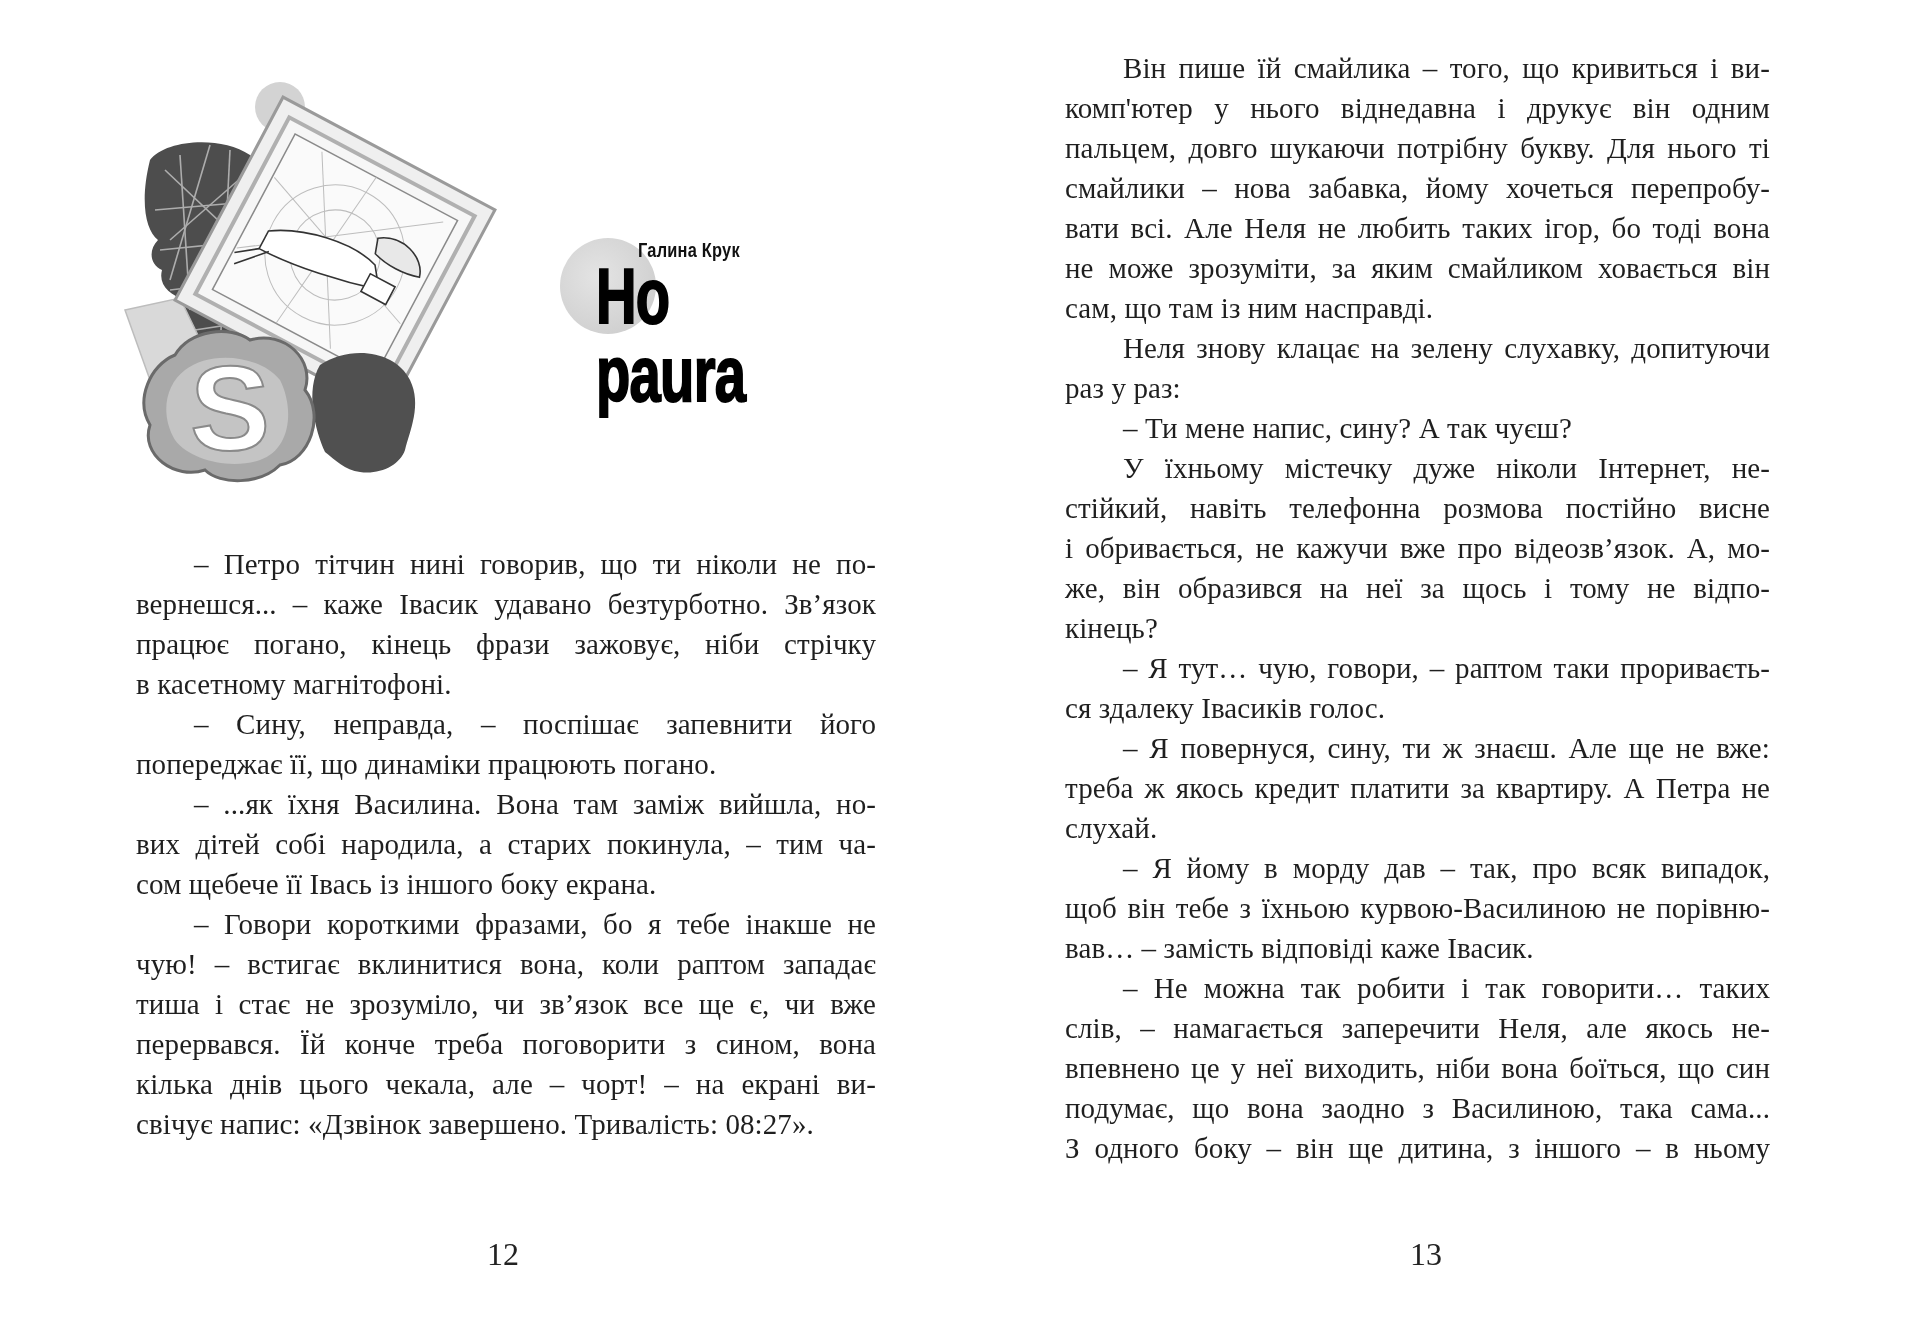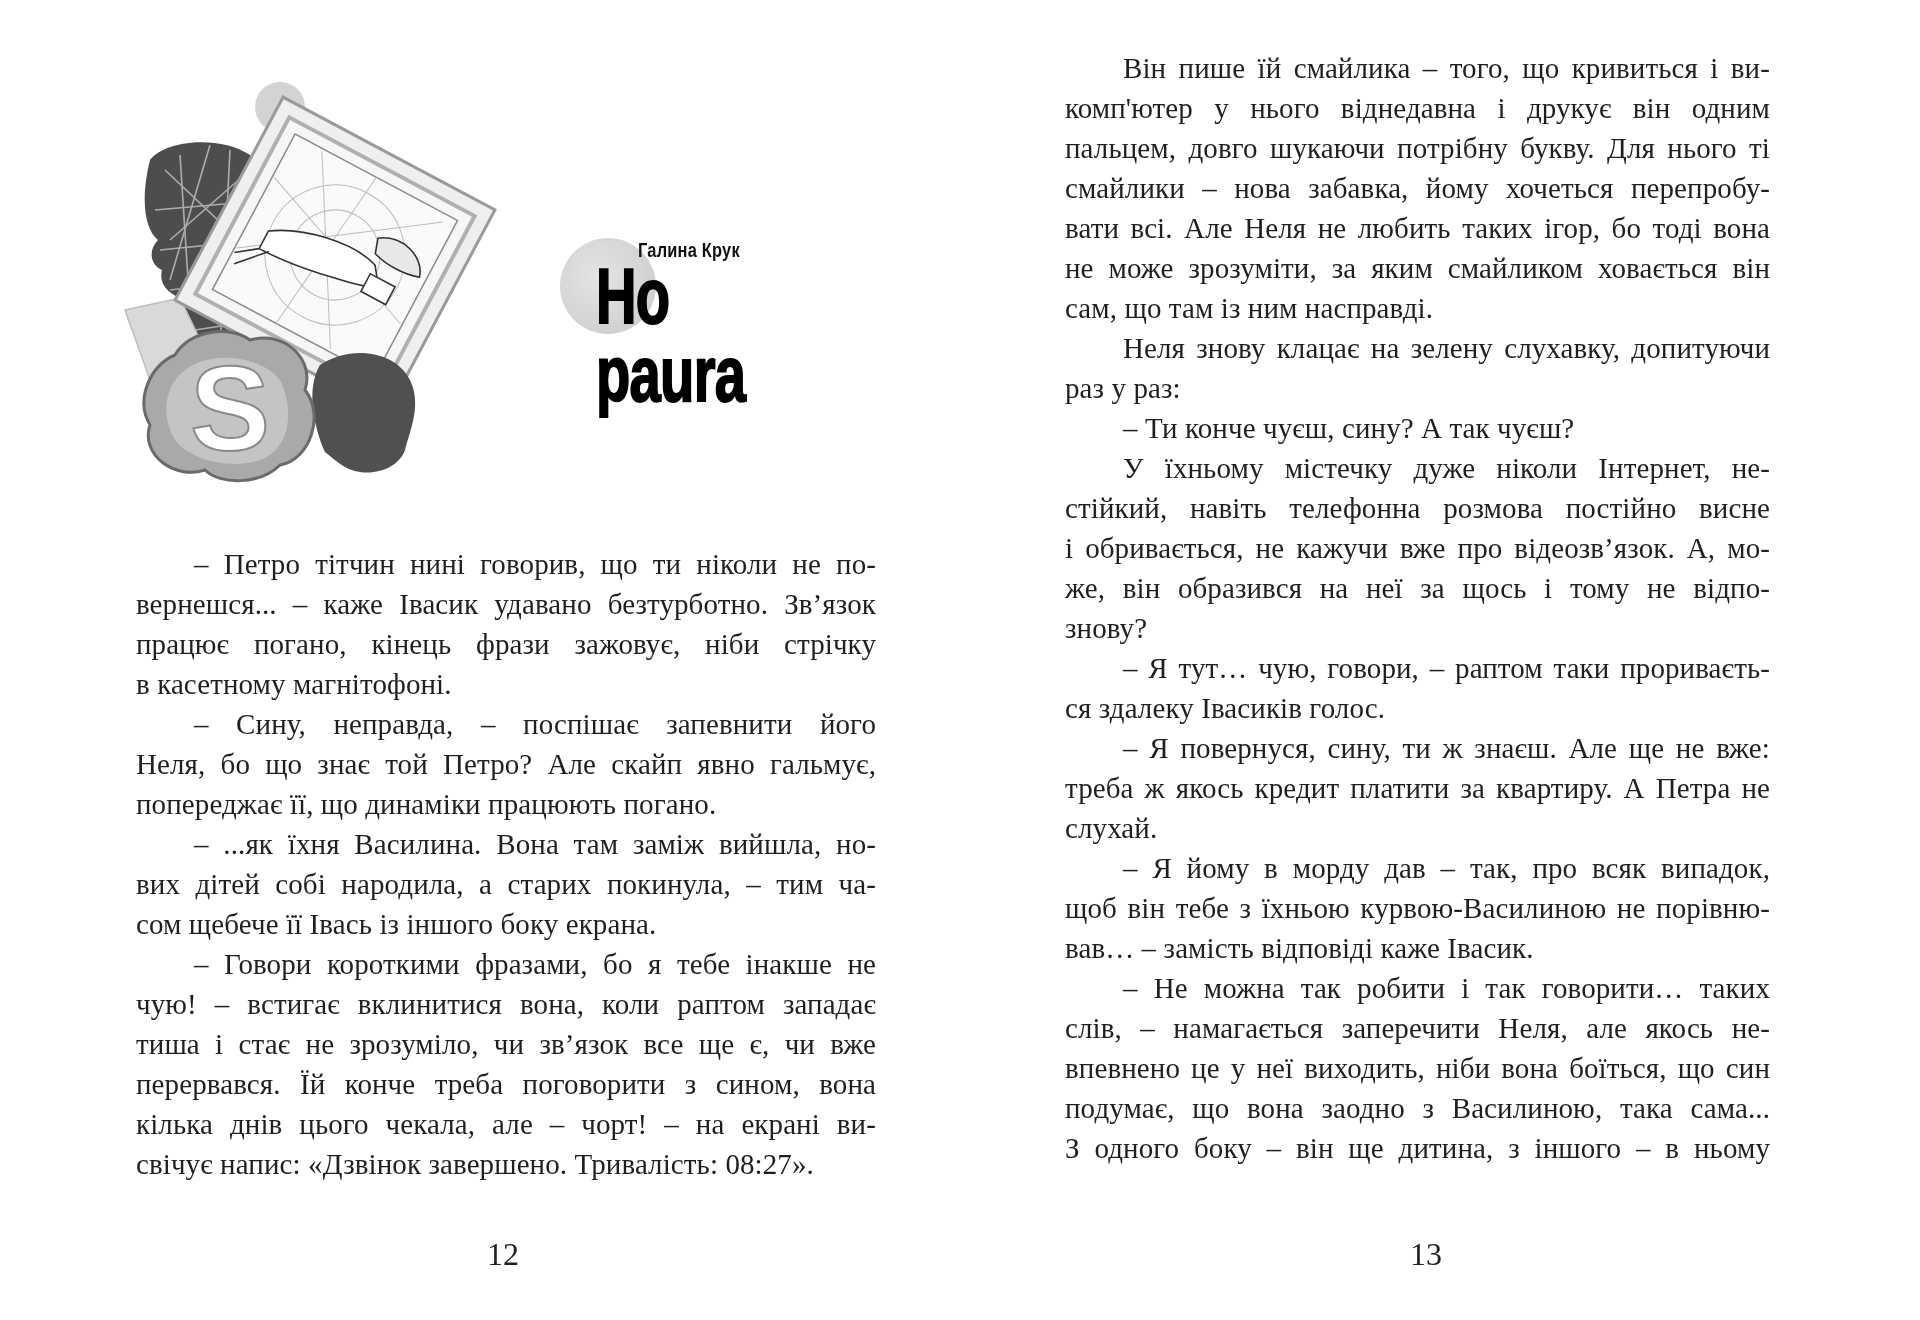--- a/index.html
+++ b/index.html
@@ -91,21 +91,20 @@
     <div class="author">Галина Крук</div>
     <div class="story-title">Но paura</div>
   </div>
 
   <div class="column col-left">
     <span class="line indent">– Петро тітчин нині говорив, що ти ніколи не по-</span>
     <span class="line">вернешся... – каже Івасик удавано безтурботно. Зв’язок</span>
     <span class="line">працює погано, кінець фрази зажовує, ніби стрічку</span>
     <span class="line last">в касетному магнітофоні.</span>
     <span class="line indent">– Сину, неправда, – поспішає запевнити його</span>
-    <span class="line">Неля, бо що знає той Петро? Але скайп явно гальмує,</span>
     <span class="line last">попереджає її, що динаміки працюють погано.</span>
     <span class="line indent">– ...як їхня Василина. Вона там заміж вийшла, но-</span>
     <span class="line">вих дітей собі народила, а старих покинула, – тим ча-</span>
     <span class="line last">сом щебече її Івась із іншого боку екрана.</span>
     <span class="line indent">– Говори короткими фразами, бо я тебе інакше не</span>
     <span class="line">чую! – встигає вклинитися вона, коли раптом западає</span>
     <span class="line">тиша і стає не зрозуміло, чи зв’язок все ще є, чи вже</span>
     <span class="line">перервався. Їй конче треба поговорити з сином, вона</span>
     <span class="line">кілька днів цього чекала, але – чорт! – на екрані ви-</span>
     <span class="line last">свічує напис: «Дзвінок завершено. Тривалість: 08:27».</span>
@@ -118,26 +117,26 @@
   <div class="column col-right">
     <span class="line indent">Він пише їй смайлика – того, що кривиться і ви-</span>
     <span class="line">комп'ютер у нього віднедавна і друкує він одним</span>
     <span class="line">пальцем, довго шукаючи потрібну букву. Для нього ті</span>
     <span class="line">смайлики – нова забавка, йому хочеться перепробу-</span>
     <span class="line">вати всі. Але Неля не любить таких ігор, бо тоді вона</span>
     <span class="line">не може зрозуміти, за яким смайликом ховається він</span>
     <span class="line last">сам, що там із ним насправді.</span>
     <span class="line indent">Неля знову клацає на зелену слухавку, допитуючи</span>
     <span class="line last">раз у раз:</span>
-    <span class="line indent last">– Ти конче чуєш, сину? А так чуєш?</span>
+    <span class="line indent last">– Ти мене напис, сину? А так чуєш?</span>
     <span class="line indent">У їхньому містечку дуже ніколи Інтернет, не-</span>
     <span class="line">стійкий, навіть телефонна розмова постійно висне</span>
     <span class="line">і обривається, не кажучи вже про відеозв’язок. А, мо-</span>
     <span class="line">же, він образився на неї за щось і тому не відпо-</span>
-    <span class="line last">знову?</span>
+    <span class="line last">кінець?</span>
     <span class="line indent">– Я тут… чую, говори, – раптом таки прориваєть-</span>
     <span class="line last">ся здалеку Івасиків голос.</span>
     <span class="line indent">– Я повернуся, сину, ти ж знаєш. Але ще не вже:</span>
     <span class="line">треба ж якось кредит платити за квартиру. А Петра не</span>
     <span class="line last">слухай.</span>
     <span class="line indent">– Я йому в морду дав – так, про всяк випадок,</span>
     <span class="line">щоб він тебе з їхньою курвою-Василиною не порівню-</span>
     <span class="line last">вав… – замість відповіді каже Івасик.</span>
     <span class="line indent">– Не можна так робити і так говорити… таких</span>
     <span class="line">слів, – намагається заперечити Неля, але якось не-</span>

